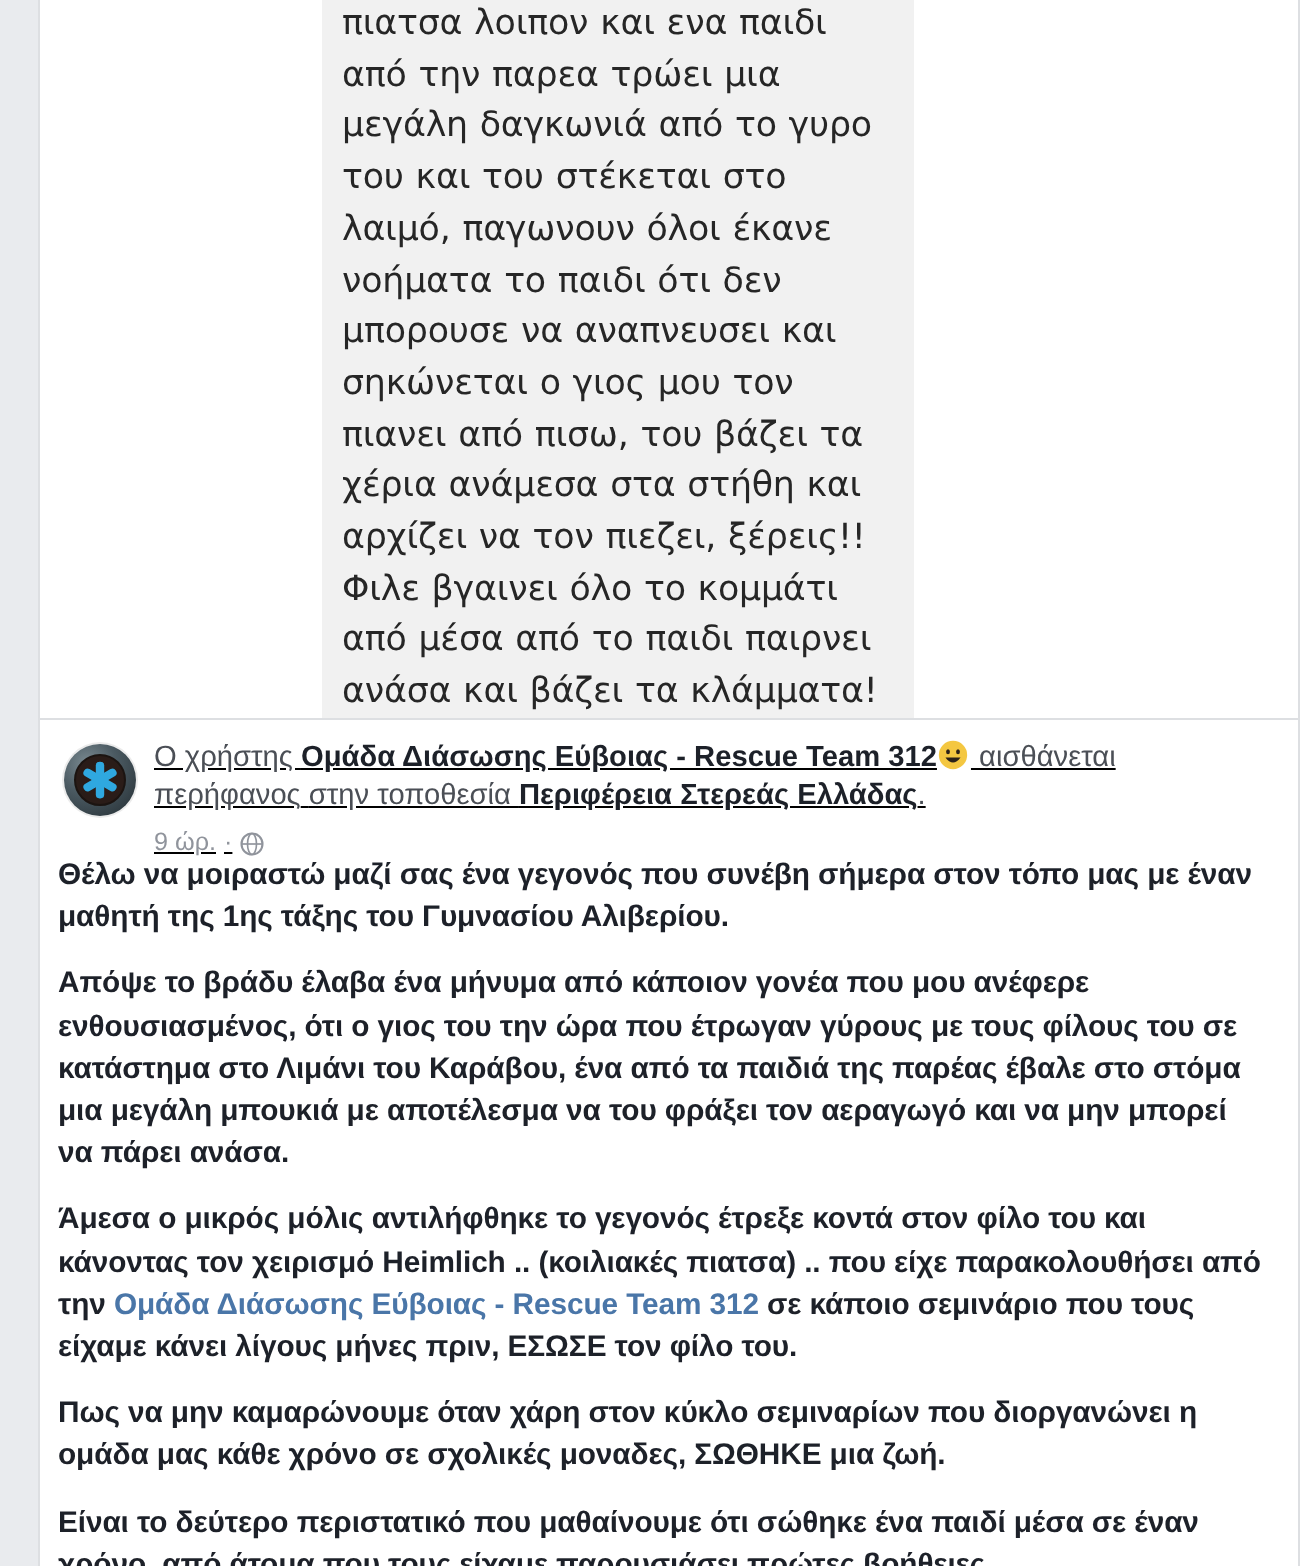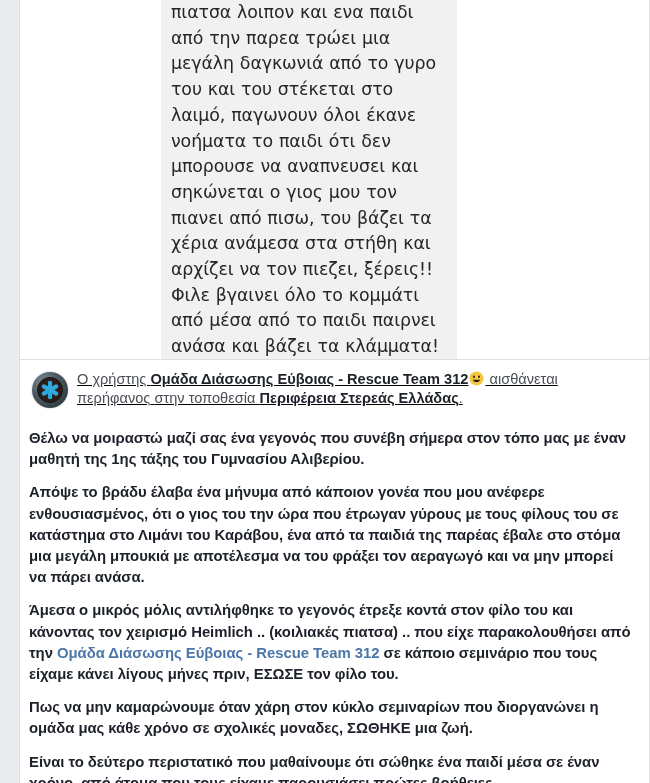--- a/index.html
+++ b/index.html
@@ -188,20 +188,29 @@
 
       <div class="header-text">
         <span>Ο χρήστης </span><span class="name">Ομάδα Διάσωσης Εύβοιας - Rescue Team 312</span><svg class="emoji-smile" viewBox="0 0 36 36" aria-hidden="true">
             <circle cx="18" cy="18" r="17" fill="#f4c741"></circle>
             <ellipse cx="12" cy="14" rx="2.3" ry="3" fill="#2b2118"></ellipse>
             <ellipse cx="24" cy="14" rx="2.3" ry="3" fill="#2b2118"></ellipse>
             <path d="M9 21c2.6 4.2 6.1 6 9 6s6.4-1.8 9-6z" fill="#2b2118"></path>
           </svg><span> αισθάνεται περήφανος</span>
         <span>στην τοποθεσία </span><span class="place">Περιφέρεια Στερεάς Ελλάδας</span><span>.</span>
 
+        <div class="meta">
+          <span>9 ώρ.</span>
+          <span class="dot">·</span>
+          <svg class="globe-icon" viewBox="0 0 16 16" aria-hidden="true">
+            <circle cx="8" cy="8" r="7" fill="none" stroke="#90949c" stroke-width="1.4"></circle>
+            <ellipse cx="8" cy="8" rx="3" ry="7" fill="none" stroke="#90949c" stroke-width="1.1"></ellipse>
+            <line x1="1" y1="8" x2="15" y2="8" stroke="#90949c" stroke-width="1.1"></line>
+          </svg>
+        </div>
       </div>
     </div>
 
     <div class="post-body">
 
       <p>
         <span>Θέλω να μοιραστώ μαζί σας ένα γεγονός που συνέβη σήμερα στον τόπο μας με έναν μαθητή της 1ης τάξης του Γυμνασίου Αλιβερίου.</span>
       </p>
 
       <p>

